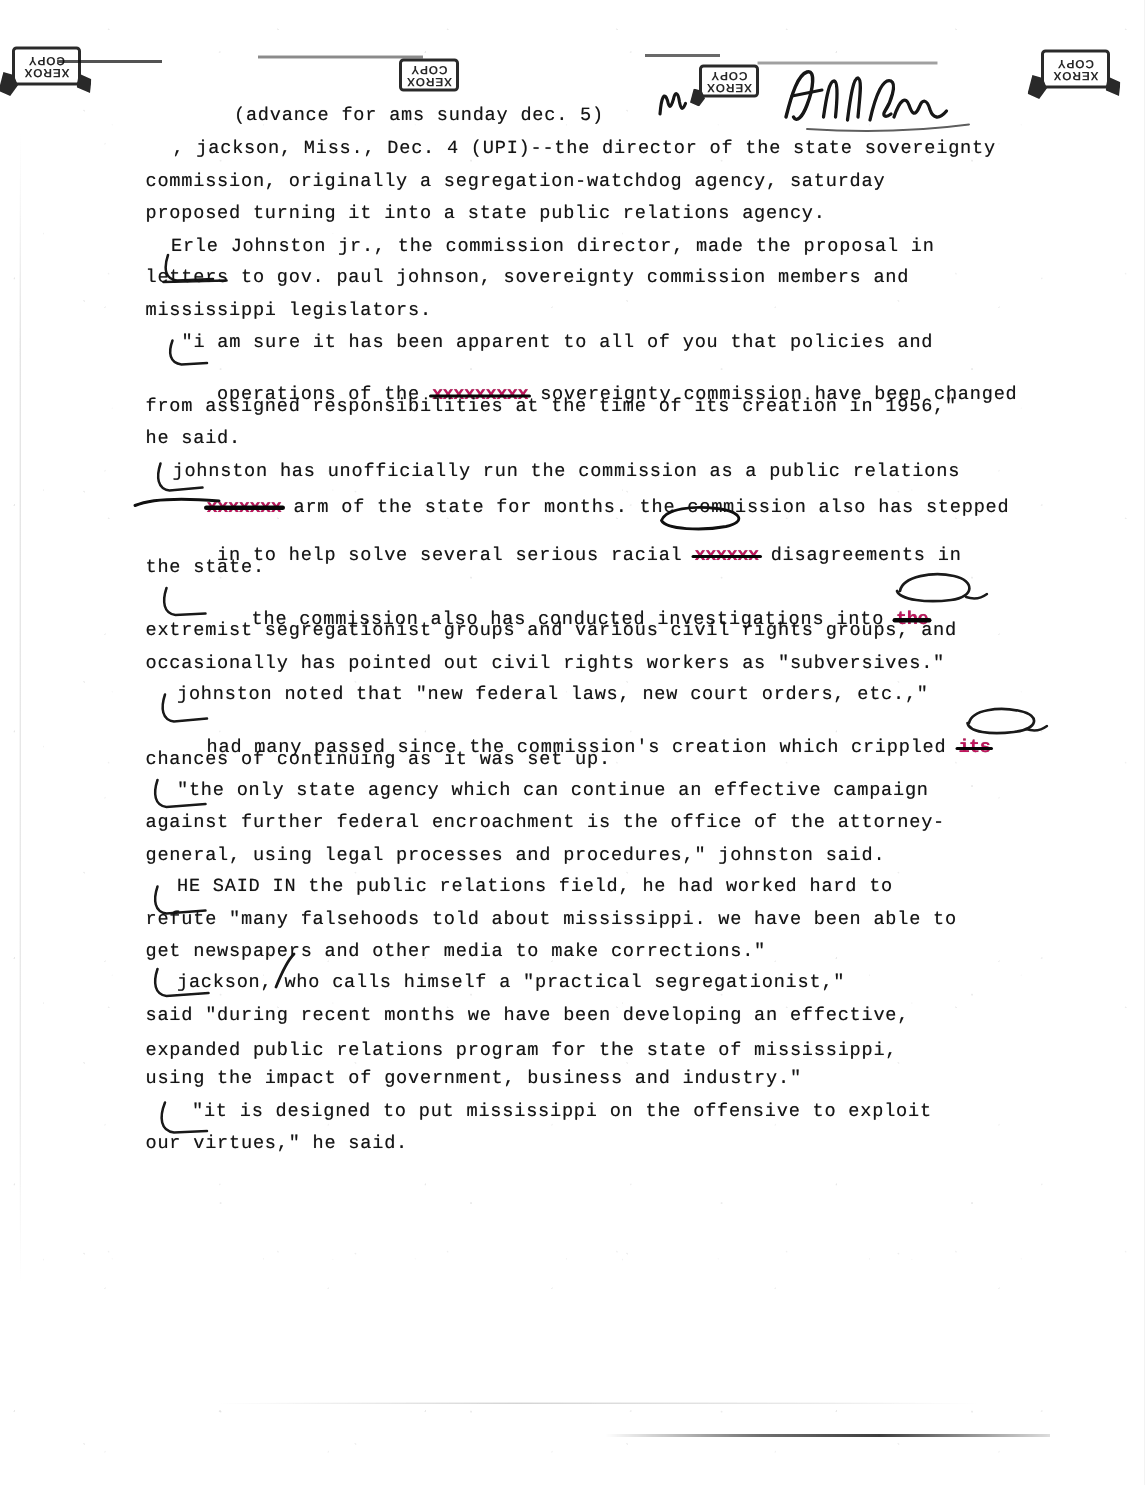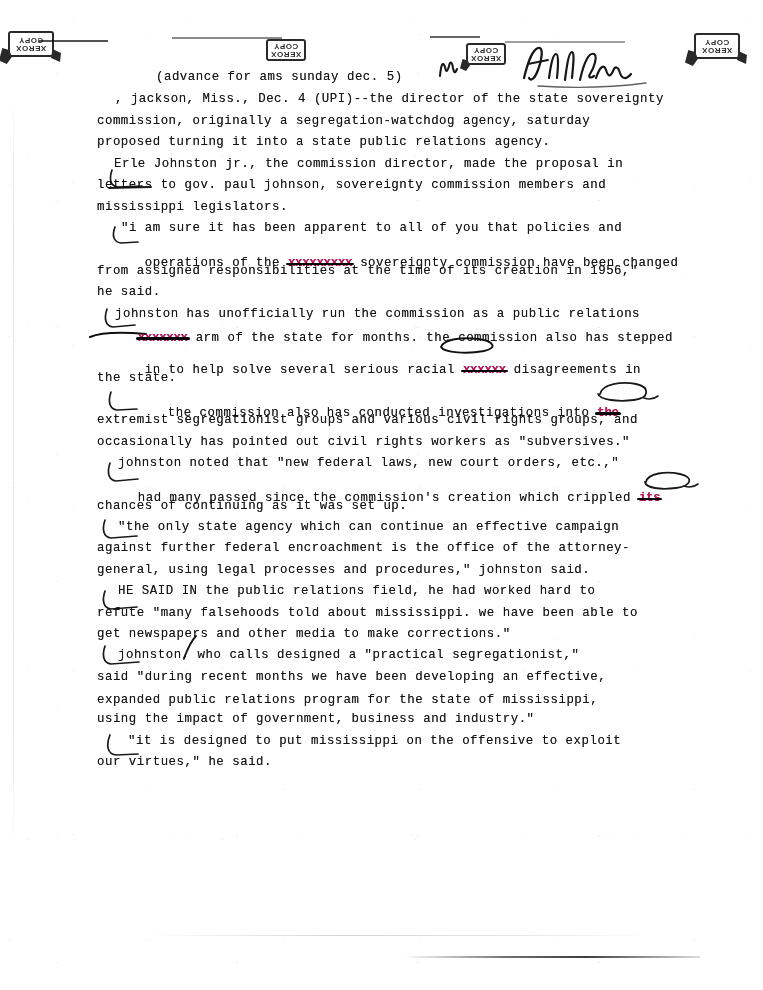--- a/index.html
+++ b/index.html
@@ -299,21 +299,21 @@
     <div class="ln" style="left: 97px; top: 498.7px;">chances of continuing as it was set up.</div>
 
     <div class="ln" style="left: 118px; top: 520.1px;">"the only state agency which can continue an effective campaign</div>
     <div class="ln" style="left: 97px; top: 541.4px;">against further federal encroachment is the office of the attorney-</div>
     <div class="ln" style="left: 97px; top: 562.8px;">general, using legal processes and procedures," johnston said.</div>
 
     <div class="ln" style="left: 118px; top: 584.1px; text-align: center;">HE SAID IN the public relations field, he had worked hard to</div>
     <div class="ln" style="left: 97px; top: 605.5px;">refute "many falsehoods told about mississippi. we have been able to</div>
     <div class="ln" style="left: 97px; top: 626.9px;">get newspapers and other media to make corrections."</div>
 
-    <div class="ln" style="left: 118px; top: 648.2px;">johnston, who calls designed a "practical segregationist,"</div>
+    <div class="ln" style="left: 118px; top: 648.2px;">jackson, who calls himself a "practical segregationist,"</div>
     <div class="ln" style="left: 97px; top: 669.6px;">said "during recent months we have been developing an effective,</div>
     <div class="ln" style="left: 97px; top: 693px; font-family: Liberation Mono, monospace;">expanded public relations program for the state of mississippi,</div>
     <div class="ln" style="left: 97px; top: 712.3px;">using the impact of government, business and industry."</div>
 
     <div class="ln" style="left: 128px; top: 733.6px;">"it is designed to put mississippi on the offensive to exploit</div>
     <div class="ln" style="left: 97px; top: 755px;">our virtues," he said.</div>
 
   </div>
 
   <div id="grain"></div>

